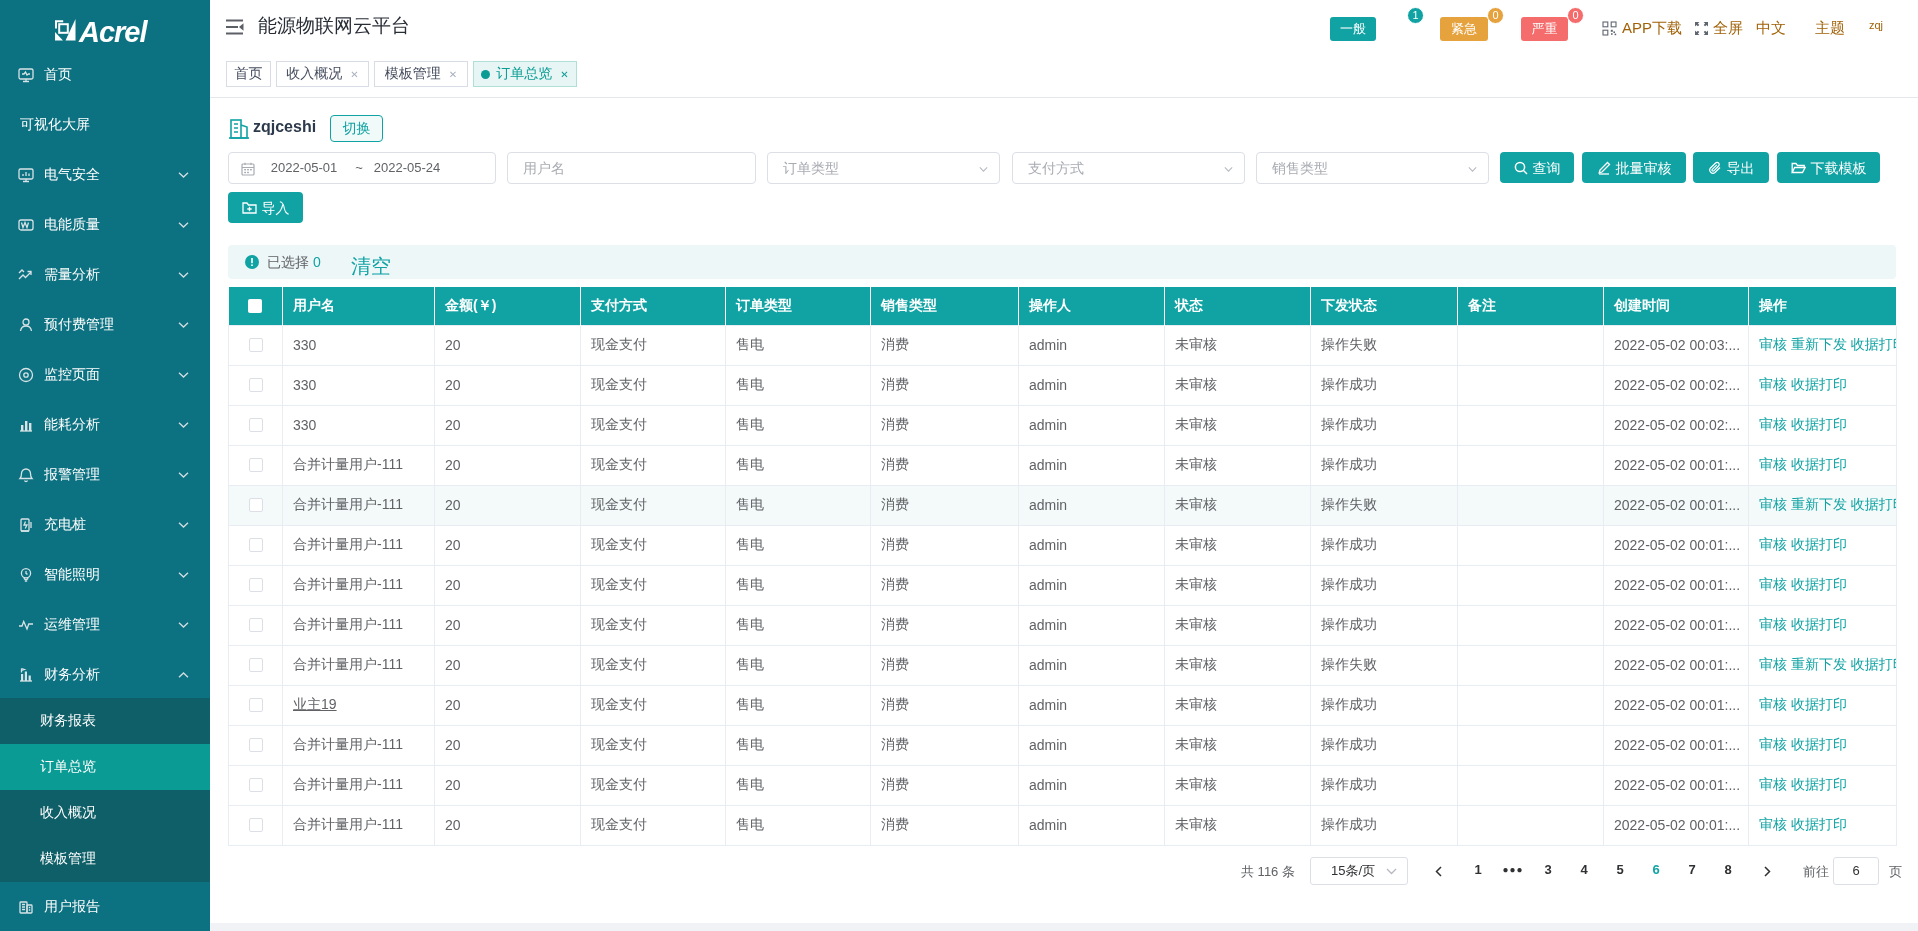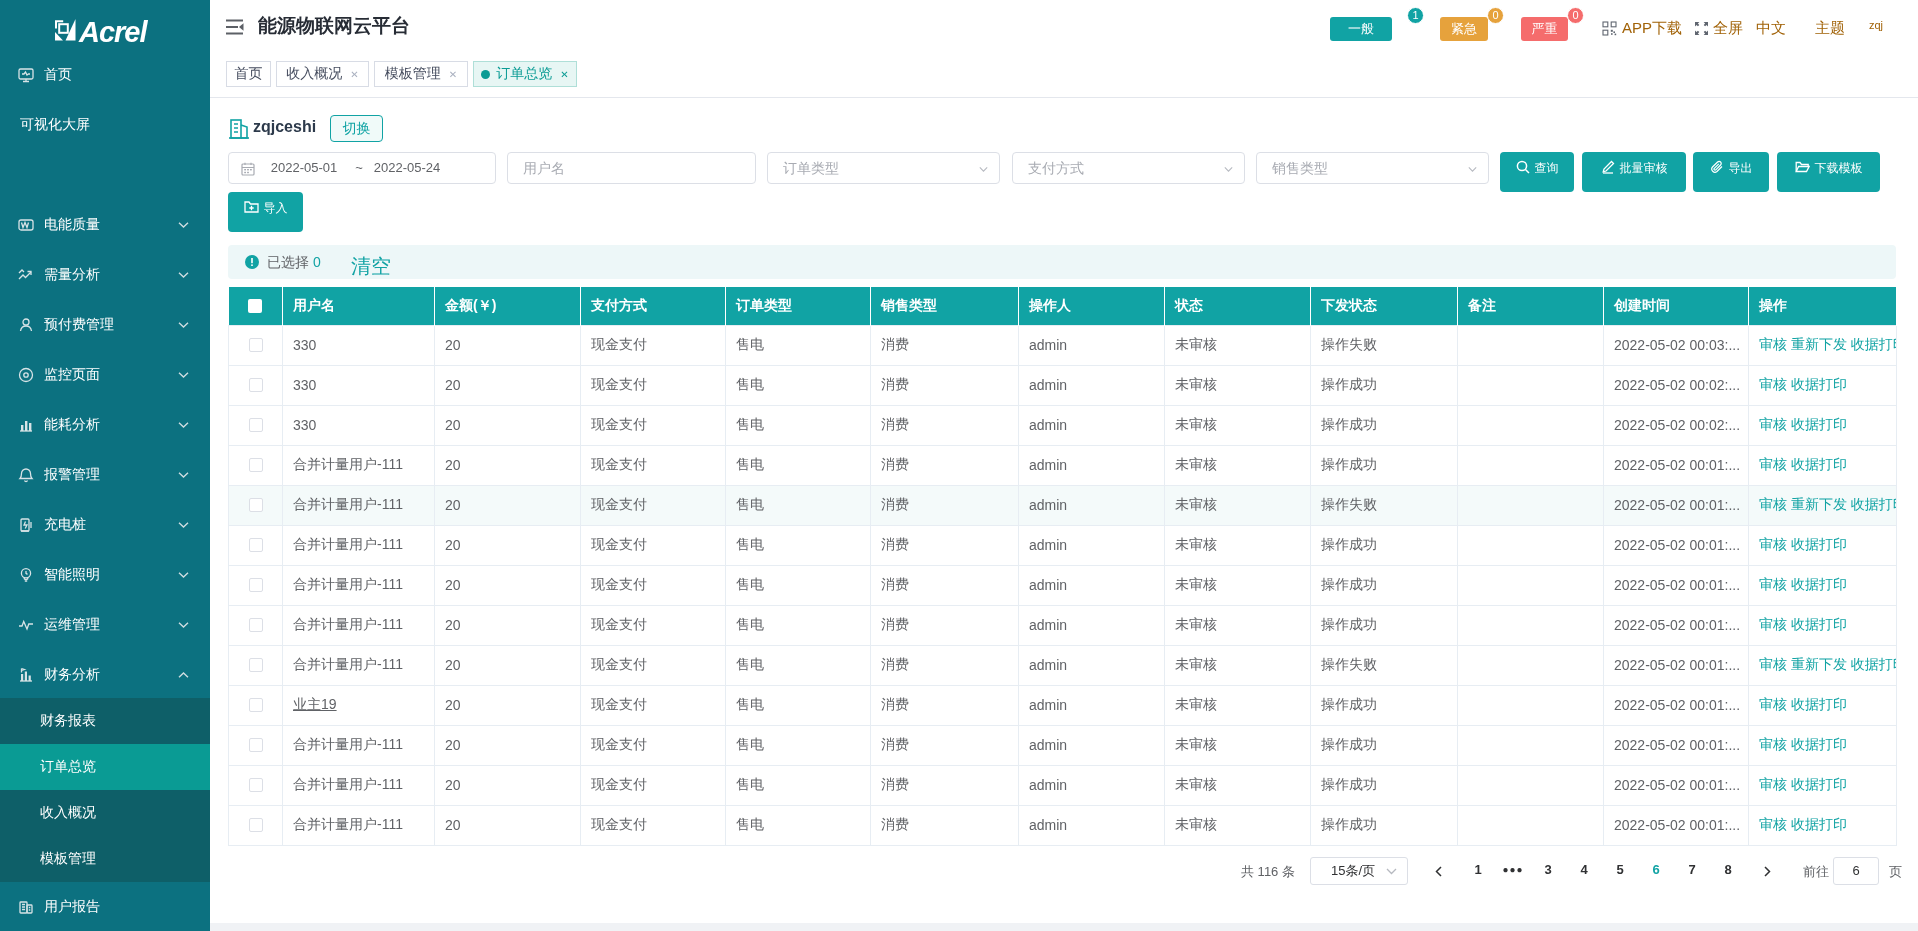--- a/index.html
+++ b/index.html
@@ -10,39 +10,39 @@
 #sb { left:0; top:0; width:210px; height:931px; background:#0c7180; }
 .mi { position:absolute; left:0; width:210px; height:50px; color:#fff; font-size:14px; }
 .mi .lab { position:absolute; left:44px; top:50%; transform:translateY(-50%); white-space:nowrap; }
 .mi .lab2 { position:absolute; left:20px; top:50%; transform:translateY(-50%); white-space:nowrap; }
 .mi svg.ic { position:absolute; left:18px; top:50%; transform:translateY(-50%); }
 .mi .chev { position:absolute; right:21px; top:50%; transform:translateY(-50%); }
 .smi { position:absolute; left:0; width:210px; height:46px; color:#fff; font-size:14px; }
 .smi .lab { position:absolute; left:40px; top:50%; transform:translateY(-50%); }
 
 #topline { left:210px; top:97px; width:1708px; height:1px; background:#e4e7ed; }
-.title { left:258px; top:13px; font-size:19px; font-weight:bold; color:#272c35; }
+.title { left:258px; top:13px; font-size:19px; font-weight:normal; color:#272c35; }
 .alertbtn { position:absolute; top:17px; height:24px; border-radius:3px; color:#fff; font-size:13px;
   text-align:center; line-height:24px; }
 .badge { position:absolute; top:7px; width:17px; height:17px; border-radius:50%; border:1px solid #fff;
   color:#fff; font-size:11px; text-align:center; line-height:15px; }
 .htext { position:absolute; top:19px; font-size:15px; color:#a16207; }
 
 .tab { position:absolute; top:61px; height:26px; background:#fff; border:1px solid #d8dce5;
   color:#454c5e; font-size:14px; white-space:nowrap; display:flex; align-items:center; justify-content:center; }
 .tab .x { color:#a9b0bf; font-size:10px; margin-left:8px; }
 .tab-act { background:#e7f6f4; border-color:#afdfd8; color:#0a9b94; }
 .tab-act .x { color:#0a9b94; }
 .dot { display:inline-block; width:9px; height:9px; border-radius:50%; background:#0a9b94; margin-right:6px; }
 
 .inp { position:absolute; top:152px; height:32px; border:1px solid #dcdfe6; border-radius:4px;
   background:#fff; font-size:14px; color:#a8abb2; line-height:30px; padding-left:15px; }
 .chevd { position:absolute; right:11px; top:12px; width:9px; height:9px; }
-.tbtn { position:absolute; top:152px; height:40px; background:#11a3a4; border-radius:4px; color:#fff;
-  font-size:12px; text-align:center; line-height:32px; white-space:nowrap; }
+.tbtn { position:absolute; top:152px; height:31px; background:#11a3a4; border-radius:4px; color:#fff;
+  font-size:14px; text-align:center; line-height:32px; white-space:nowrap; }
 .tbtn svg { vertical-align:-2px; margin-right:5px; }
 
 table { position:absolute; left:228px; top:287px; border-collapse:collapse; table-layout:fixed;
   width:1668px; font-size:14px; }
 th { background:#11a3a4; color:#fff; font-weight:bold; height:38px; text-align:left; padding:0 0 0 10px;
   border-right:1px solid rgba(255,255,255,.45); white-space:nowrap; overflow:hidden; }
 td { height:40px; color:#606266; border:1px solid #e7edf3; padding:0 0 0 10px;
   white-space:nowrap; overflow:hidden; background:#fff; }
 tr.hl td { background:#f4fafa; }
 td.op, td.op a { color:#11a3a4; text-decoration:none; }
@@ -70,20 +70,31 @@
       <svg class="ic" width="16" height="16" viewBox="0 0 16 16" style="">
         <rect x="1" y="2" width="14" height="10" rx="1.5" fill="none" stroke="#d7e3e6" stroke-width="1.3"></rect>
         <path d="M4 7h2l1.5-2 1.5 3 1.5-1H12" fill="none" stroke="#d7e3e6" stroke-width="1.3"></path>
         <path d="M8 12v2M5 14.5h6" fill="none" stroke="#d7e3e6" stroke-width="1.3"></path>
       </svg>
       <span class="lab">首页</span>
     </div>
 <div class="mi" style="top:100px">
       <span class="lab2">可视化大屏</span>
     </div>
+<div class="mi" style="top:150px">
+      <svg class="ic" width="16" height="16" viewBox="0 0 16 16" style="">
+        <rect x="1" y="2" width="14" height="10" rx="1.5" fill="none" stroke="#d7e3e6" stroke-width="1.3"></rect>
+        <path d="M5 9V7M8 9V5M11 9V6.5" fill="none" stroke="#d7e3e6" stroke-width="1.3"></path>
+        <path d="M8 12v2M5 14.5h6" fill="none" stroke="#d7e3e6" stroke-width="1.3"></path>
+      </svg>
+      <span class="lab">电气安全</span>
+      <svg class="chev" width="11" height="7" viewBox="0 0 11 7">
+        <path d="M1 1.2l4.5 4.3L10 1.2" fill="none" stroke="#cfdde0" stroke-width="1.4"></path>
+      </svg>
+    </div>
 <div class="mi" style="top:200px">
       <svg class="ic" width="16" height="16" viewBox="0 0 16 16" style="">
         <rect x="1" y="3" width="14" height="10" rx="2" fill="none" stroke="#d7e3e6" stroke-width="1.3"></rect>
         <path d="M3.5 5.5l1.5 5 2-5 2 5 1.5-5" fill="none" stroke="#d7e3e6" stroke-width="1.3"></path>
       </svg>
       <span class="lab">电能质量</span>
       <svg class="chev" width="11" height="7" viewBox="0 0 11 7">
         <path d="M1 1.2l4.5 4.3L10 1.2" fill="none" stroke="#cfdde0" stroke-width="1.4"></path>
       </svg>
     </div>
@@ -209,21 +220,21 @@
 <div id="topline" class="abs"></div>
 <svg class="abs" style="left:226px;top:19px" width="18" height="16" viewBox="0 0 18 16">
 <g fill="#5c6066">
       <rect x="0" y="0.5" width="17" height="2"></rect>
       <rect x="0" y="7" width="12" height="2"></rect>
       <path d="M17.5 4.2v7.6L13 8z"></path>
       <rect x="0" y="13.5" width="17" height="2"></rect>
     </g>
   </svg>
 <div class="abs title">能源物联网云平台</div>
-<div class="alertbtn" style="left:1330px;width:62px;background:#11a3a4">一般</div>
+<div class="alertbtn" style="left:1330px;width:46px;background:#11a3a4">一般</div>
 <div class="badge" style="left:1407px;background:#11a3a4">1</div>
 <div class="alertbtn" style="left:1440px;width:48px;background:#e6a23c">紧急</div>
 <div class="badge" style="left:1487px;background:#e6a23c">0</div>
 <div class="alertbtn" style="left:1521px;width:47px;background:#f56c6c">严重</div>
 <div class="badge" style="left:1567px;background:#f56c6c">0</div>
 <svg class="abs" style="left:1602px;top:21px" width="15" height="15" viewBox="0 0 15 15">
 <g fill="none" stroke="#606670" stroke-width="1.1">
       <rect x="1" y="1" width="4.8" height="4.8"></rect>
       <rect x="9.2" y="1" width="4.8" height="4.8"></rect>
       <rect x="1" y="9.2" width="4.8" height="4.8"></rect>

